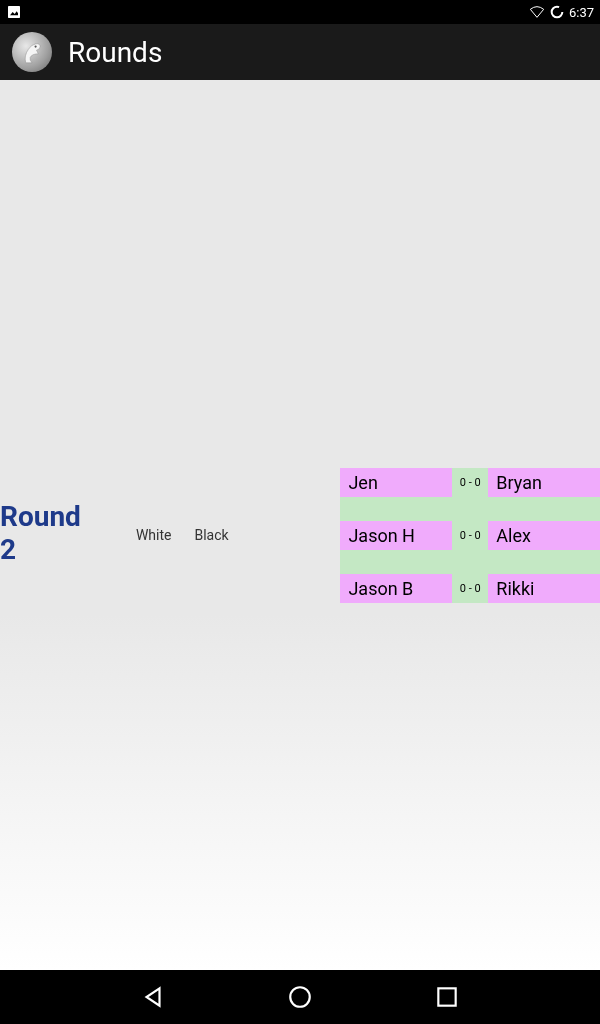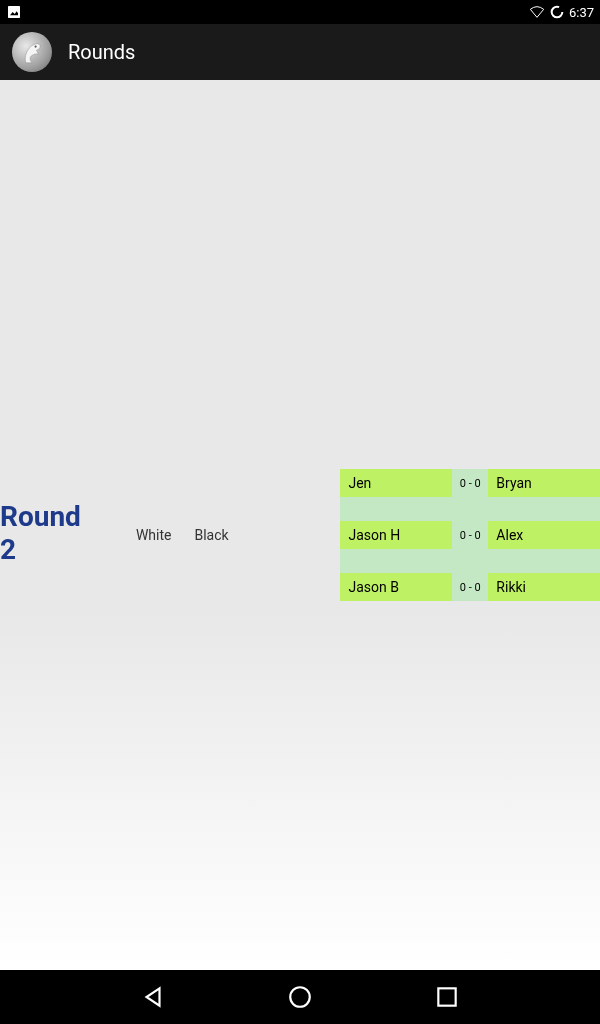--- a/index.html
+++ b/index.html
@@ -31,21 +31,21 @@
       width: 40px;
       height: 40px;
       border-radius: 50%;
       background: radial-gradient(circle at 35% 35%, #e8e8e8 0%, #a0a0a0 60%, #666 100%);
       display: flex;
       align-items: center;
       justify-content: center;
       position: relative;
       overflow: hidden;
     }
-    .app-title { color: #fff; font-size: 20px; font-weight: 400; }
+    .app-title { color: #fff; font-size: 28px; font-weight: 400; }
     
     .content {
       height: 890px;
       background: linear-gradient(to bottom, #e8e8e8 0%, #e8e8e8 60%, #fff 100%);
       padding-top: 20px;
       display: flex;
       flex-direction: row;
       align-items: center;
     }
     
@@ -66,23 +66,23 @@
     .col-black { width: 14%; text-align: left; padding-left: 2px; }
     
     .match-table {
       width: 580px;
       background: #c4e8c4;
       border-collapse: separate;
       border-spacing: 0;
     }
     .match-row { }
     .player-cell {
-      background: #bef264;
+      background: #f0abfc;
       padding: 4px 8px;
-      font-size: 14px;
+      font-size: 18px;
       font-weight: 400;
       color: #000;
       height: 28px;
     }
     .player-white { width: 43%; }
     .player-black { width: 43%; }
     .score-cell {
       background: #c4e8c4;
       width: 14%;
       text-align: center;

